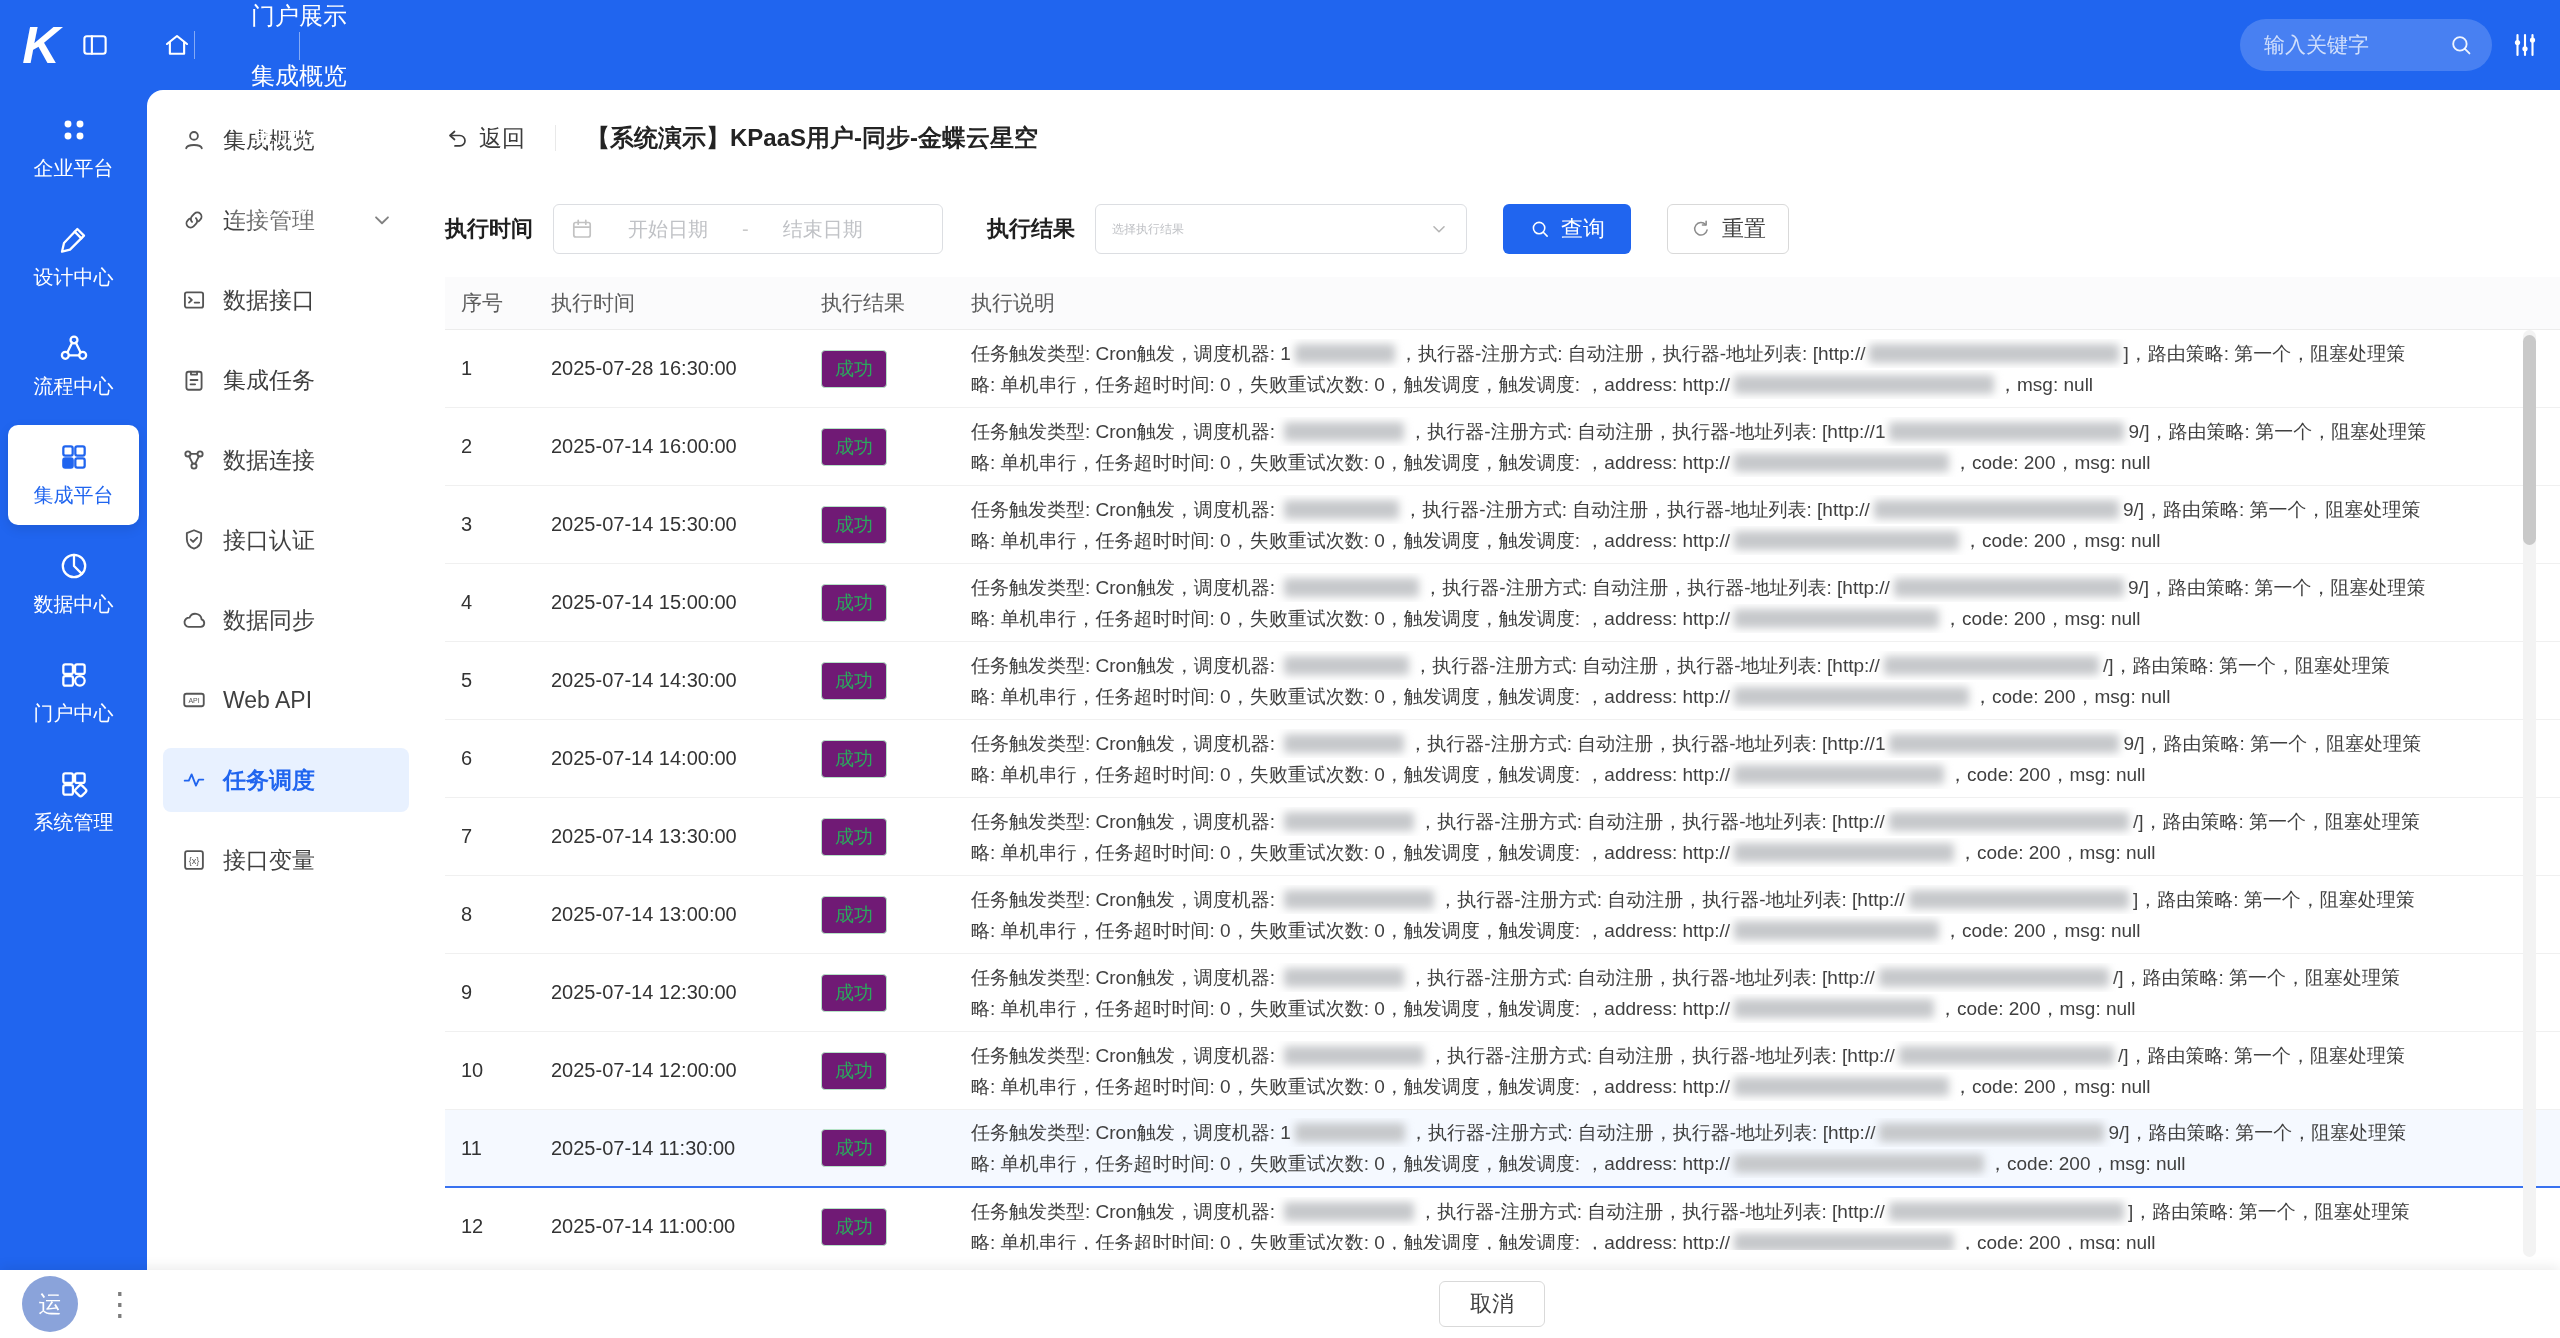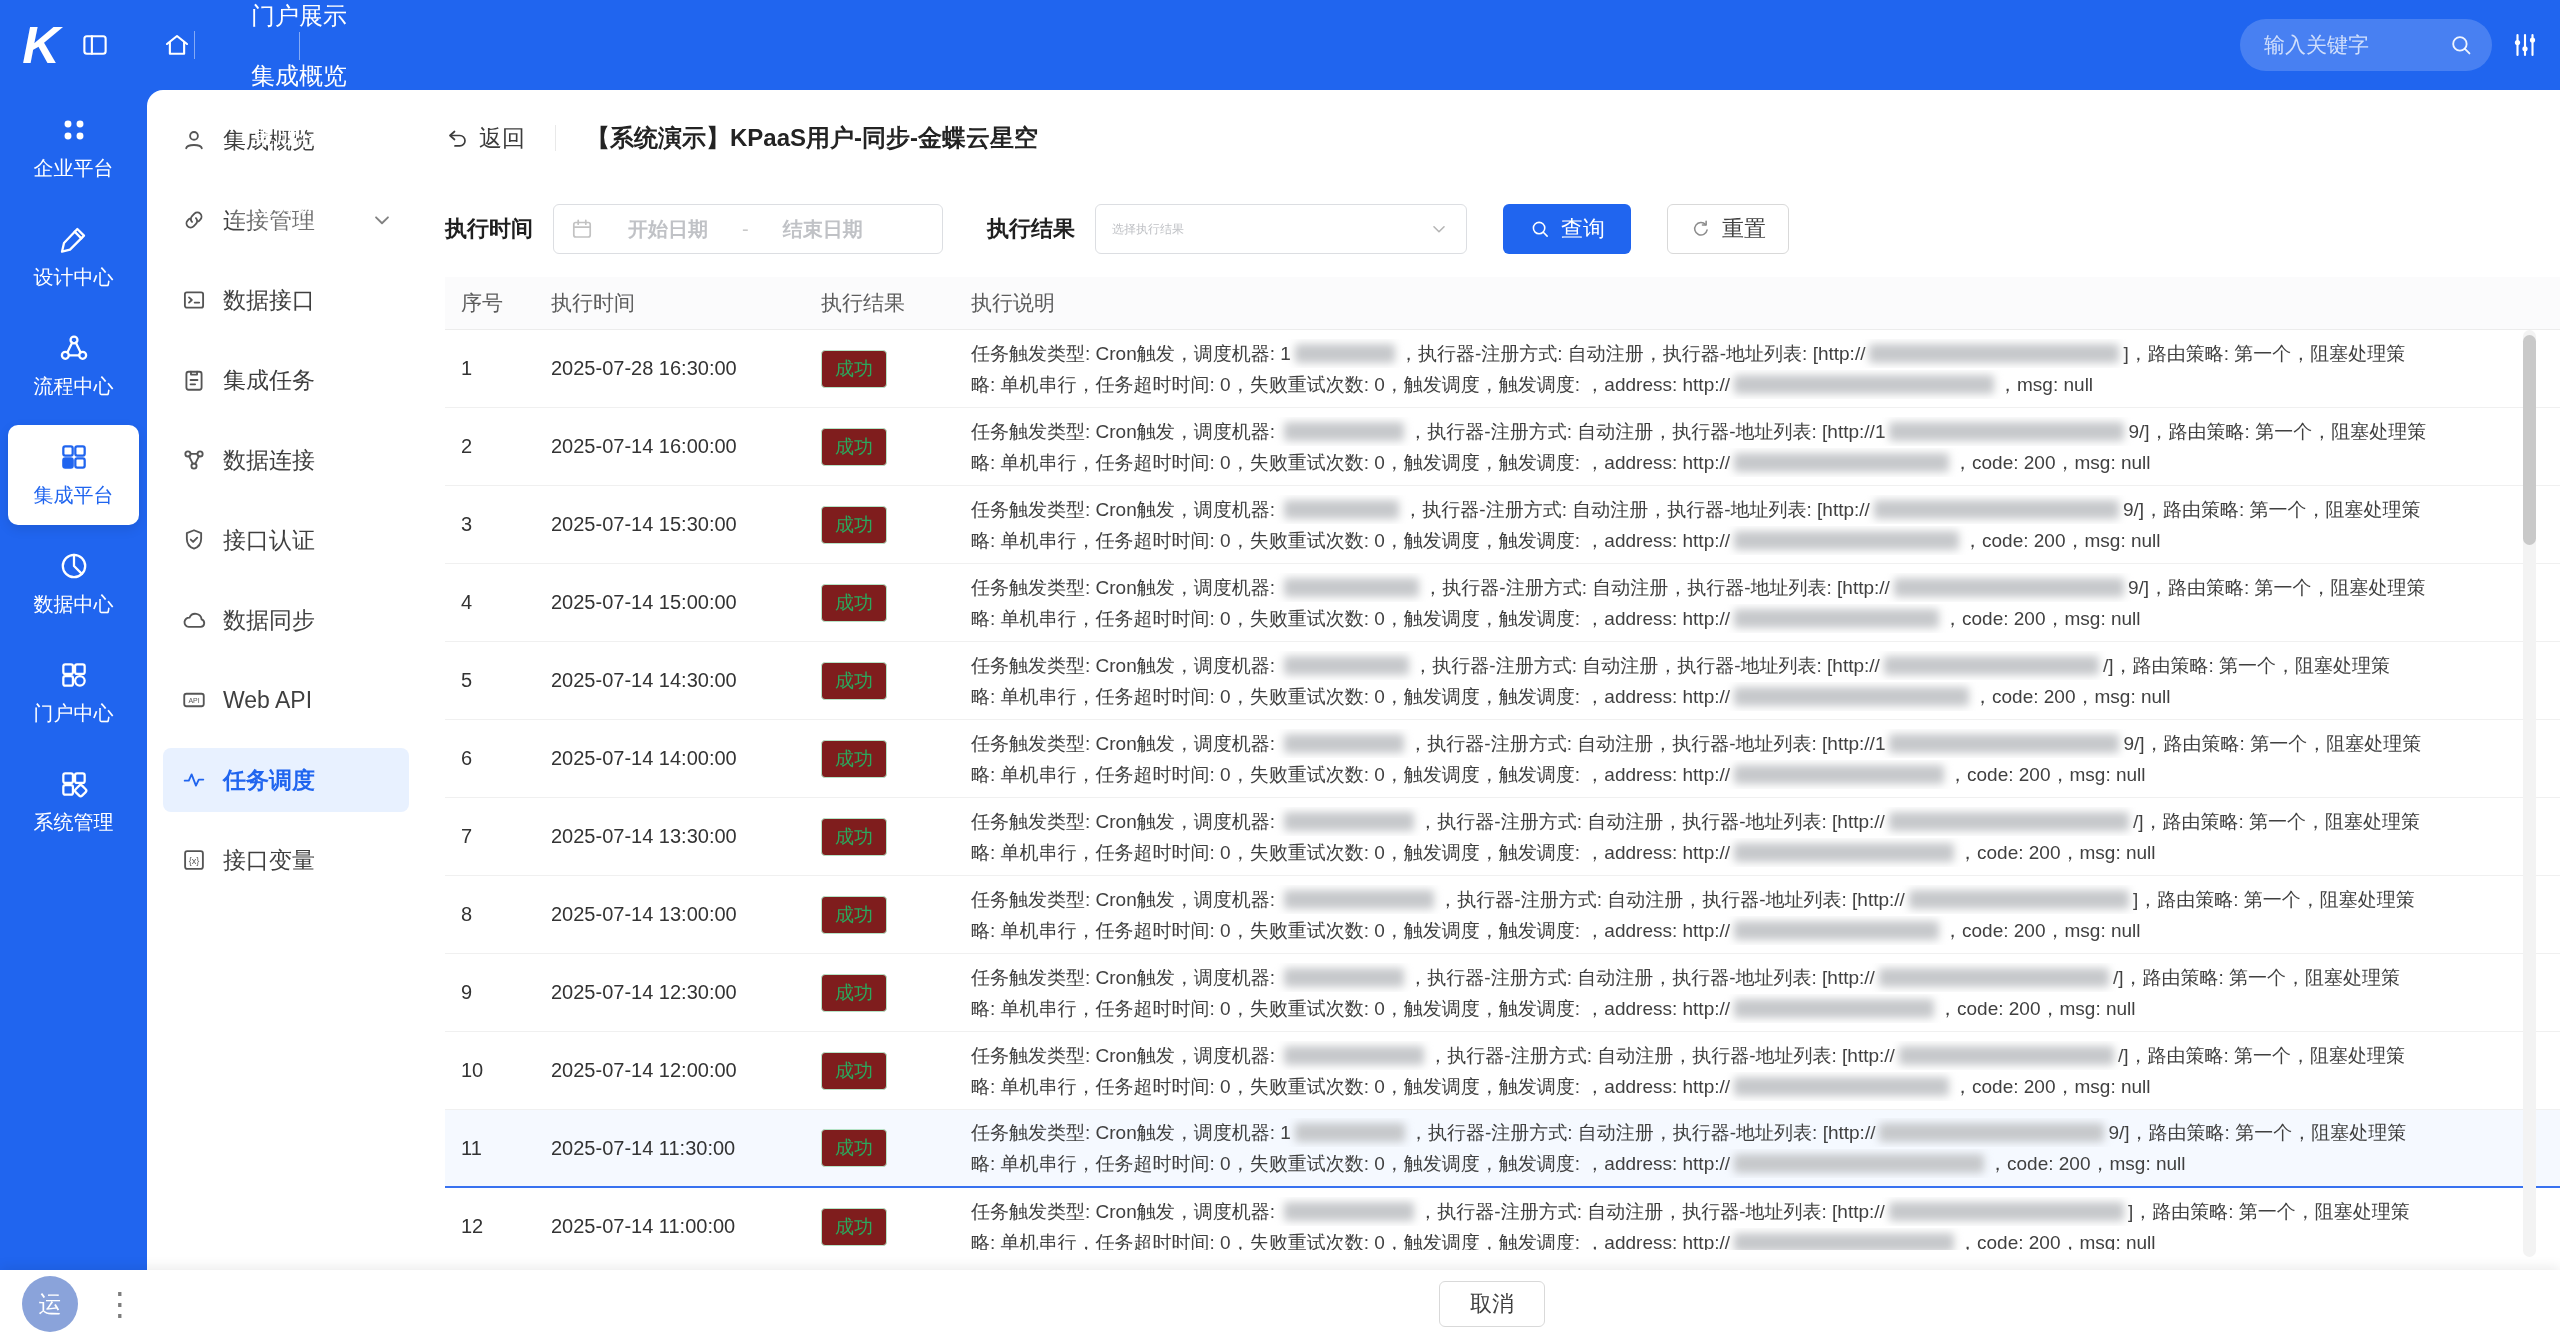--- a/index.html
+++ b/index.html
@@ -54,39 +54,39 @@
   .back-btn { display:flex; align-items:center; gap:10px; font-size:23px; color:#3c3c3c; cursor:pointer; }
   .back-ic { width:24px; height:24px; color:#3c3c3c; }
   .hdr-div { width:1px; height:26px; background:#e9e9e9; margin:0 30px; }
   .page-title { font-size:24px; font-weight:700; color:#232323; }
 
   .filter-row { display:flex; align-items:center; height:50px; margin-top:40px; }
   .f-label { font-size:22px; font-weight:700; color:#1f1f1f; margin-right:20px; white-space:nowrap; }
   .f-label.second { margin-left:44px; }
   .range { width:390px; height:50px; border:1px solid #dcdee2; border-radius:6px; display:flex; align-items:center; gap:10px; padding:0 16px; }
   .cal-ic { width:24px; height:24px; color:#c2c2c2; }
-  .range input { border:none; outline:none; width:128px; font-size:20px; color:#7f1d1d; font-family:inherit; text-align:center; background:transparent;font-weight:bold; }
+  .range input { border:none; outline:none; width:128px; font-size:20px; color:#7f1d1d; font-family:inherit; text-align:center; background:transparent; }
   .range input::placeholder { color:#c0c2c6; }
   .range-sep { color:#c9c9c9; font-size:20px; }
   .select { width:372px; height:50px; border:1px solid #dcdee2; border-radius:6px; display:flex; align-items:center; padding:0 16px; font-size:12px; color:#c0c2c6; cursor:pointer; }
   .select .ph { flex:1; }
   .sel-chev { width:22px; height:22px; color:#b5b5b5; }
   .btn { height:50px; border-radius:6px; display:inline-flex; align-items:center; justify-content:center; gap:10px; font-size:22px; cursor:pointer; font-family:inherit; white-space:nowrap; }
   .btn .ic { width:22px; height:22px; }
   .btn-primary { background:#2065ef; color:#fff; border:none; padding:0 26px; margin-left:36px; }
   .btn-plain { background:#fff; color:#404040; border:1px solid #d9d9d9; padding:0 22px; margin-left:36px; }
 
   
   .table { margin-top:23px; position:relative; }
   .thead, .trow { display:grid; grid-template-columns:90px 270px 150px 1fr; align-items:center; padding-left:16px; }
   .thead { height:53px; background:#fbfbfc; border-bottom:1px solid #ececec; color:#5c5c5c; font-size:21px; position:relative; }
   .tbody { height:920px; overflow:hidden; }
   .trow { height:78px; border-bottom:1px solid #f0f0f0; font-size:20px; color:#333; }
   .trow.hl { background:#f5f9ff; border-bottom:2px solid #3872f0; }
-  .badge { display:inline-flex; align-items:center; justify-content:center; min-width:66px; padding:5px 12px; background:#7f1d1d; border:1px solid #b5e3c6; color:#2ba85c; border-radius:4px; font-size:19px; }
+  .badge { display:inline-flex; align-items:center; justify-content:center; min-width:66px; padding:5px 12px; background:#701a75; border:1px solid #b5e3c6; color:#2ba85c; border-radius:4px; font-size:19px; }
   .desc { display:flex; flex-direction:column; justify-content:center; gap:2px; padding-right:20px; overflow:hidden; }
   .dline { font-size:19px; line-height:29px; color:#404040; white-space:nowrap; overflow:hidden; }
   .blur { display:inline-block; height:19px; border-radius:3px; background:#c6c8cb; filter:blur(4px); vertical-align:-3px; margin:0 4px; }
 
   
   .pagination { position:absolute; top:1158px; left:1004px; display:flex; gap:10px; z-index:2; align-items:flex-start; }
   .pg { height:44px; min-width:44px; border:1px solid #d9d9d9; border-radius:6px; background:#fff; color:#555; font-size:20px; display:flex; align-items:center; justify-content:center; cursor:pointer; }
   .pg.size { width:130px; margin-right:96px; }
   .pg.active { background:#2065ef; border-color:#2065ef; color:#fff; }
 

